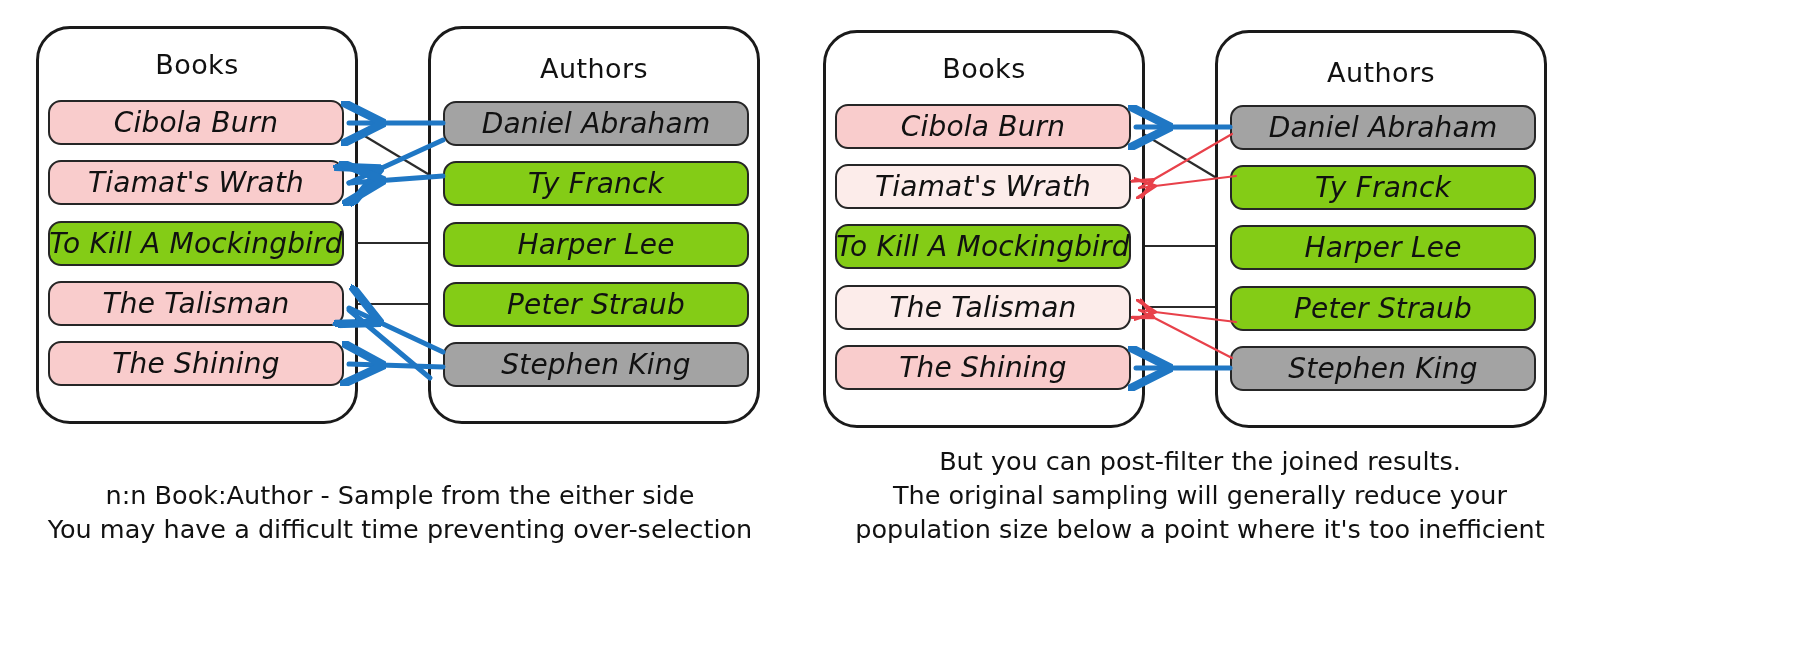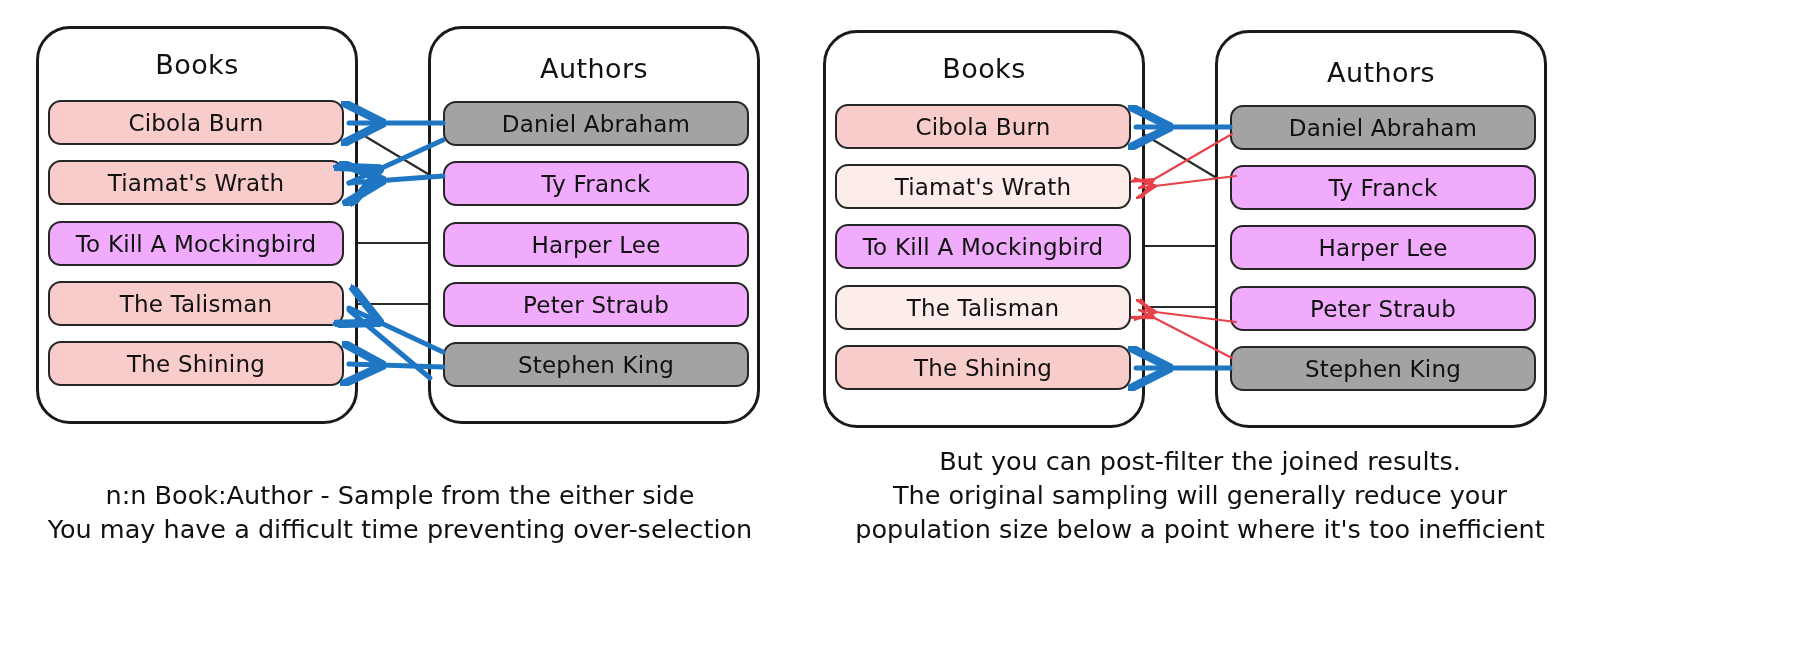--- a/index.html
+++ b/index.html
@@ -28,27 +28,28 @@
     white-space:nowrap;
   }
 
   
   .chip{
     position:absolute;
     box-sizing:border-box;
     border:2.4px solid #262626;
     border-radius:13px;
     display:flex;align-items:center;justify-content:center;
-    font-size:23px;
+    font-size:28px;
     color:#111111;
     white-space:nowrap;
     letter-spacing:.2px;
     z-index:3;
+    font-style:italic;
   }
-  .chip.blank{background:#f0abfc;}
+  .chip.blank{background:#84cc16;}
   .chip.pink{background:#f9cccc;}
   .chip.pinklite{background:#fcecea;}
   .chip.blue{background:#a3a3a3;}
 
   
   svg.links{
     position:absolute;left:0;top:0;
     width:1800px;height:661px;
     pointer-events:none;
     z-index:4;

